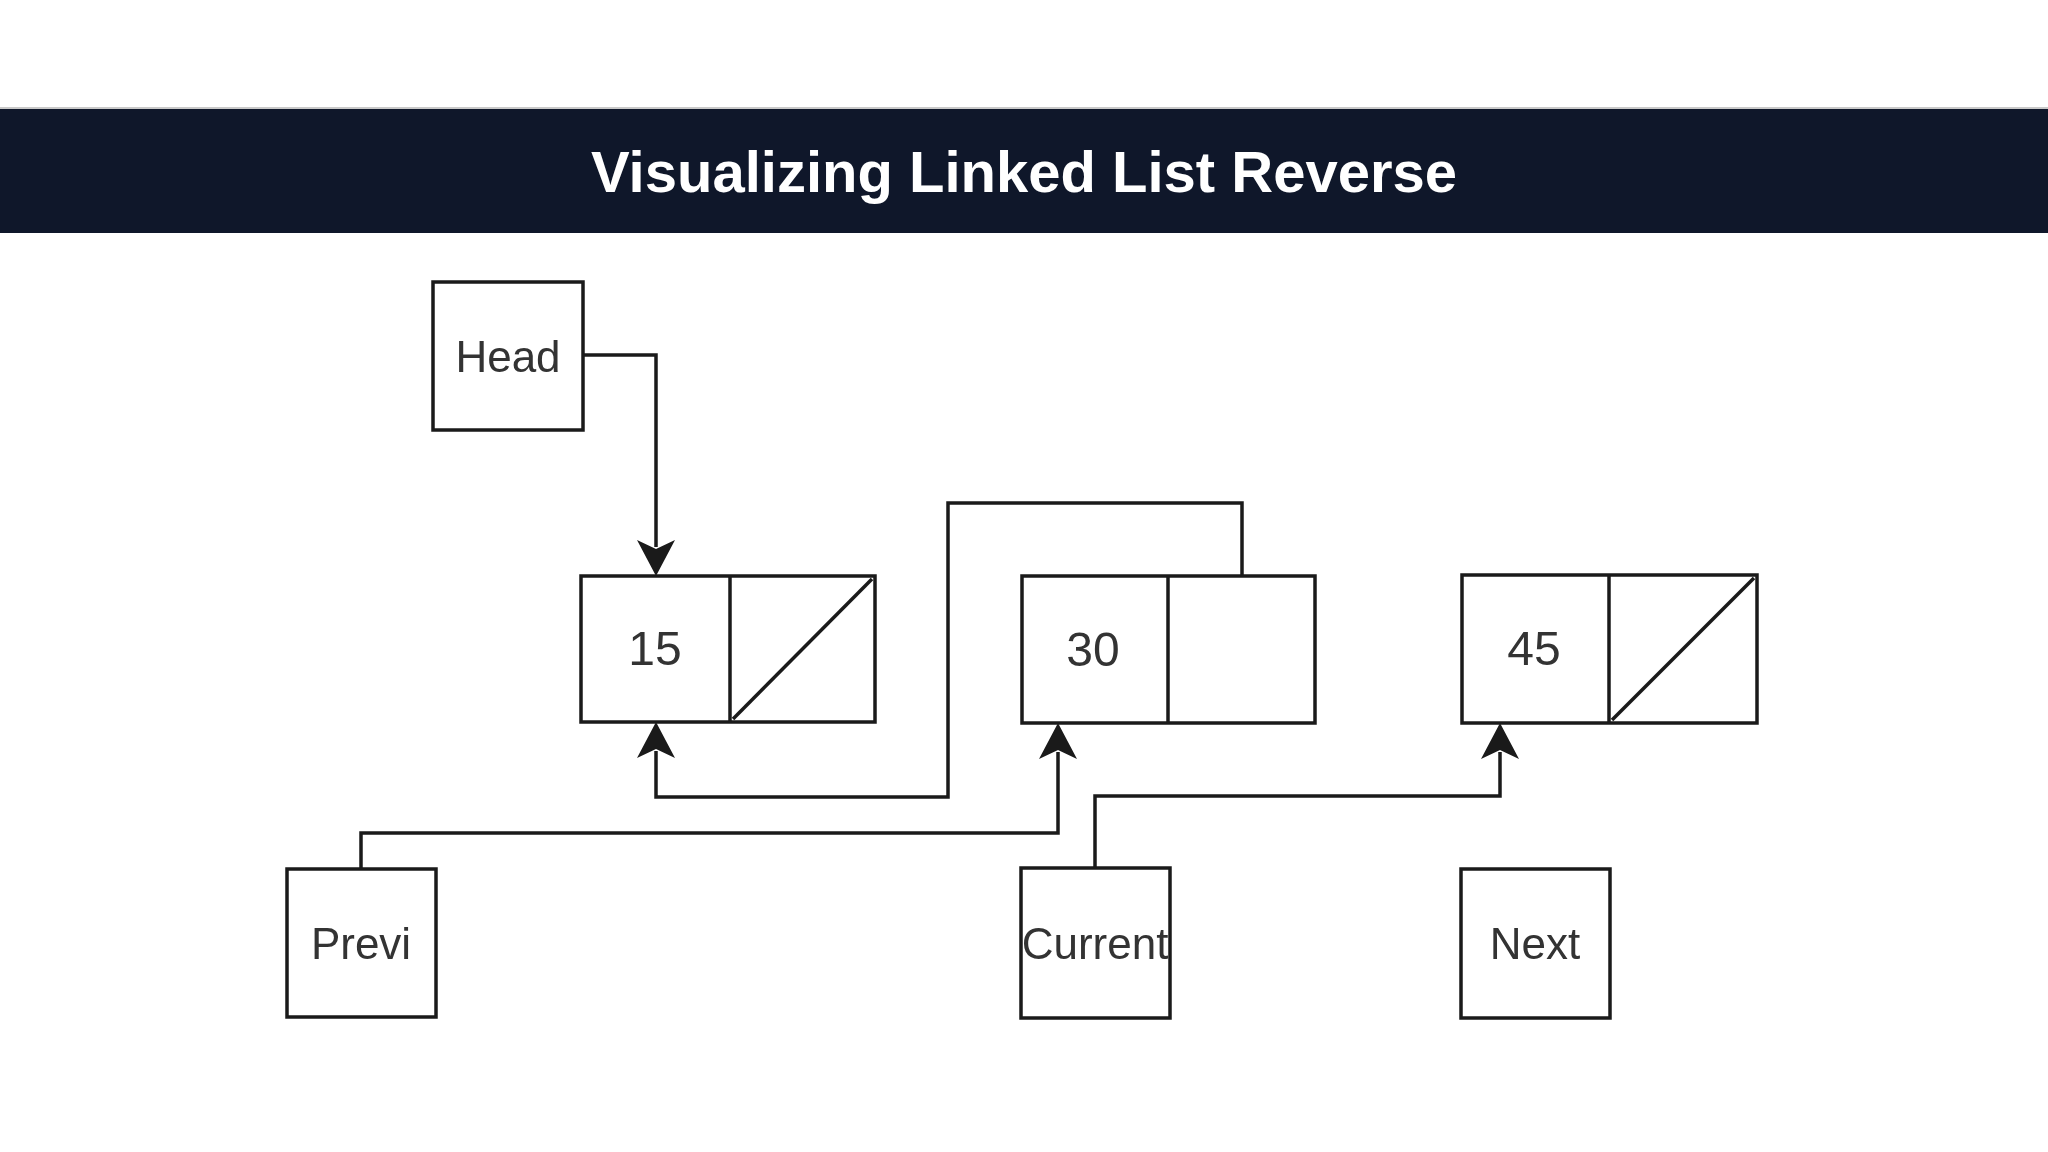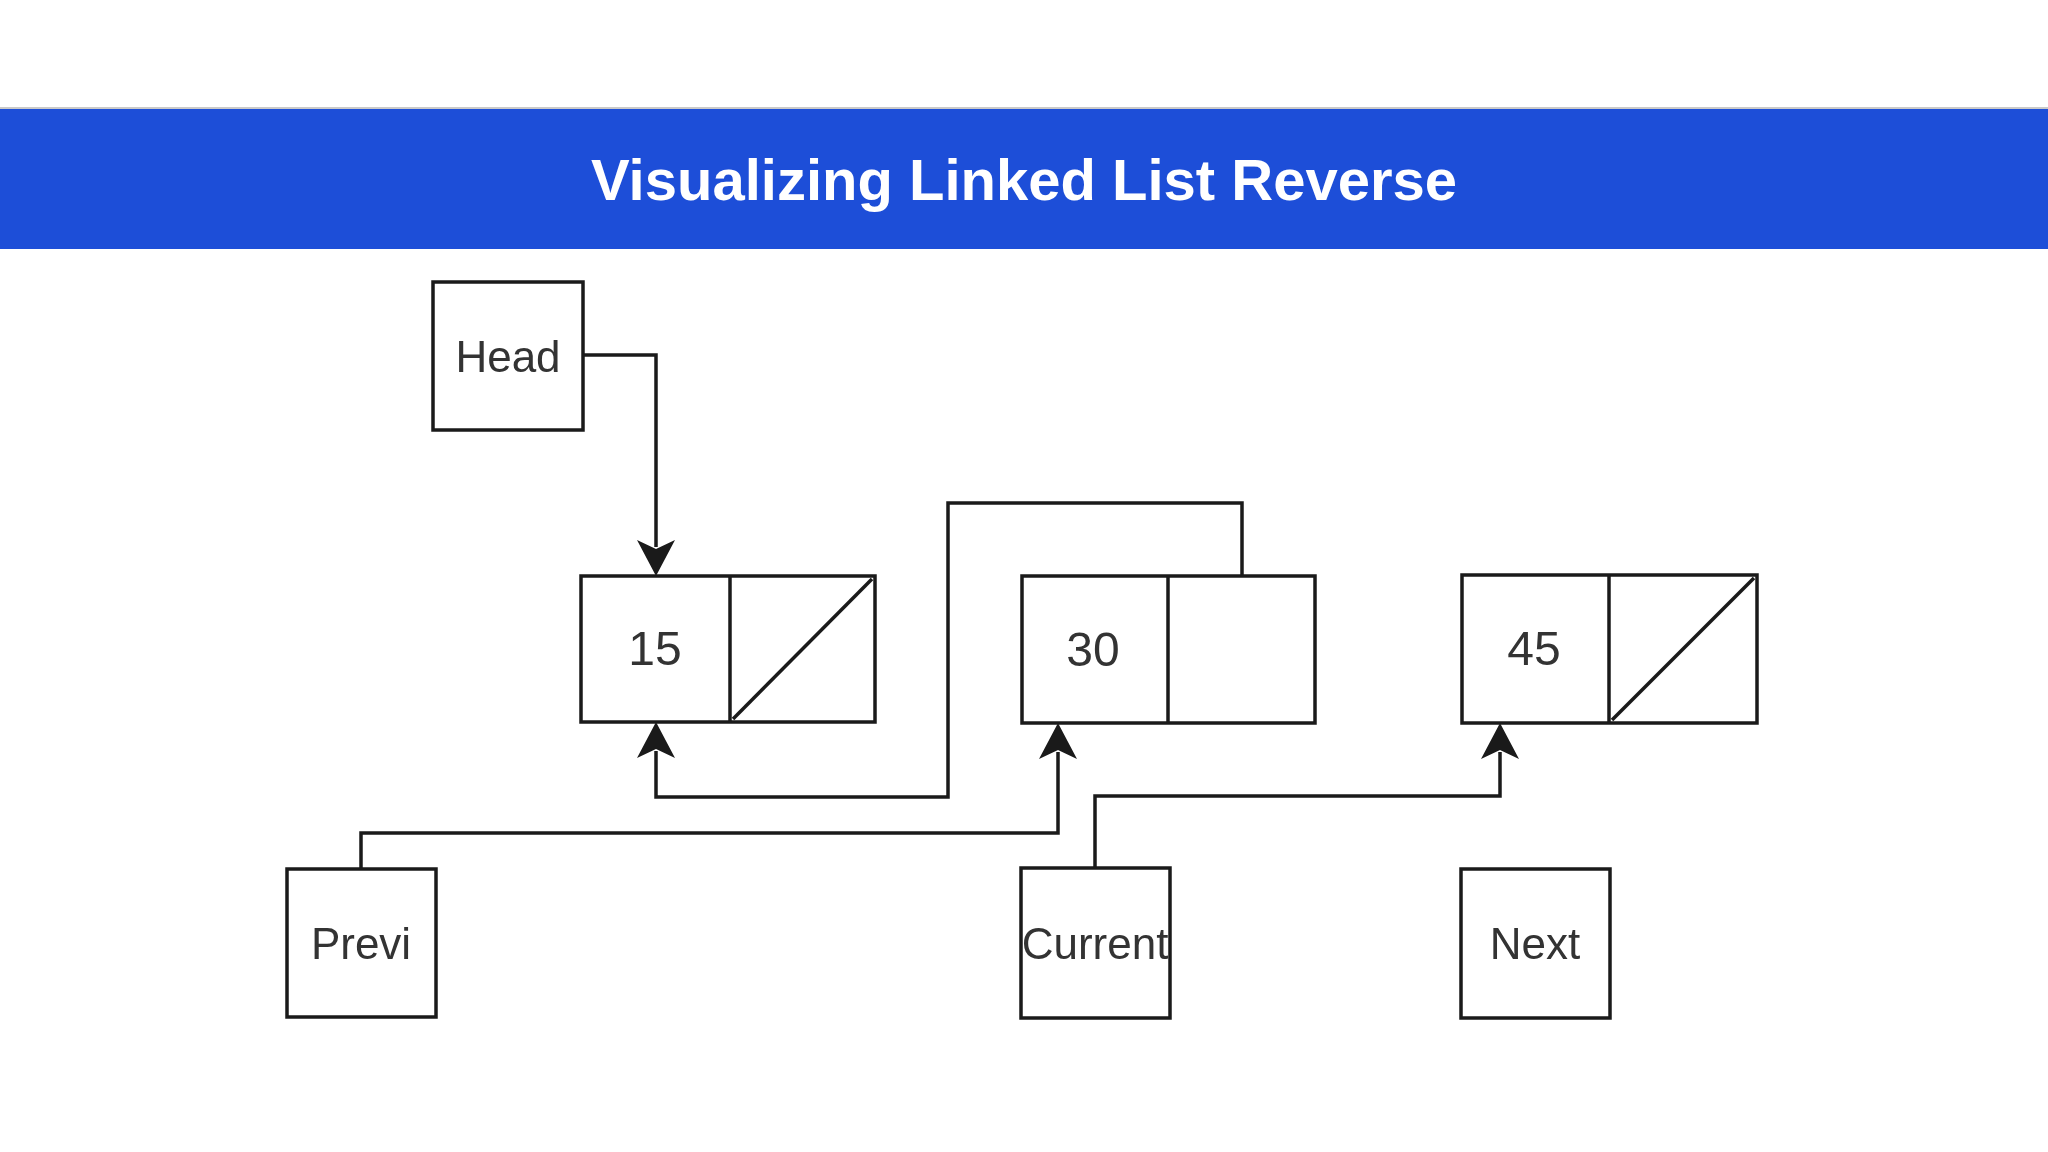--- a/index.html
+++ b/index.html
@@ -13,22 +13,22 @@
     width: 2048px;
     height: 1152px;
     background: #ffffff;
     overflow: hidden;
   }
   .title-bar {
     position: absolute;
     top: 107px;
     left: 0;
     width: 2048px;
-    height: 142px;
-    background: #1d4ed8;
+    height: 126px;
+    background: #0f172a;
     border-top: 2px solid #c9c9c9;
     display: flex;
     align-items: center;
     justify-content: center;
     box-sizing: border-box;
   }
   .title-text {
     color: #ffffff;
     font-size: 58px;
     font-weight: 600;

